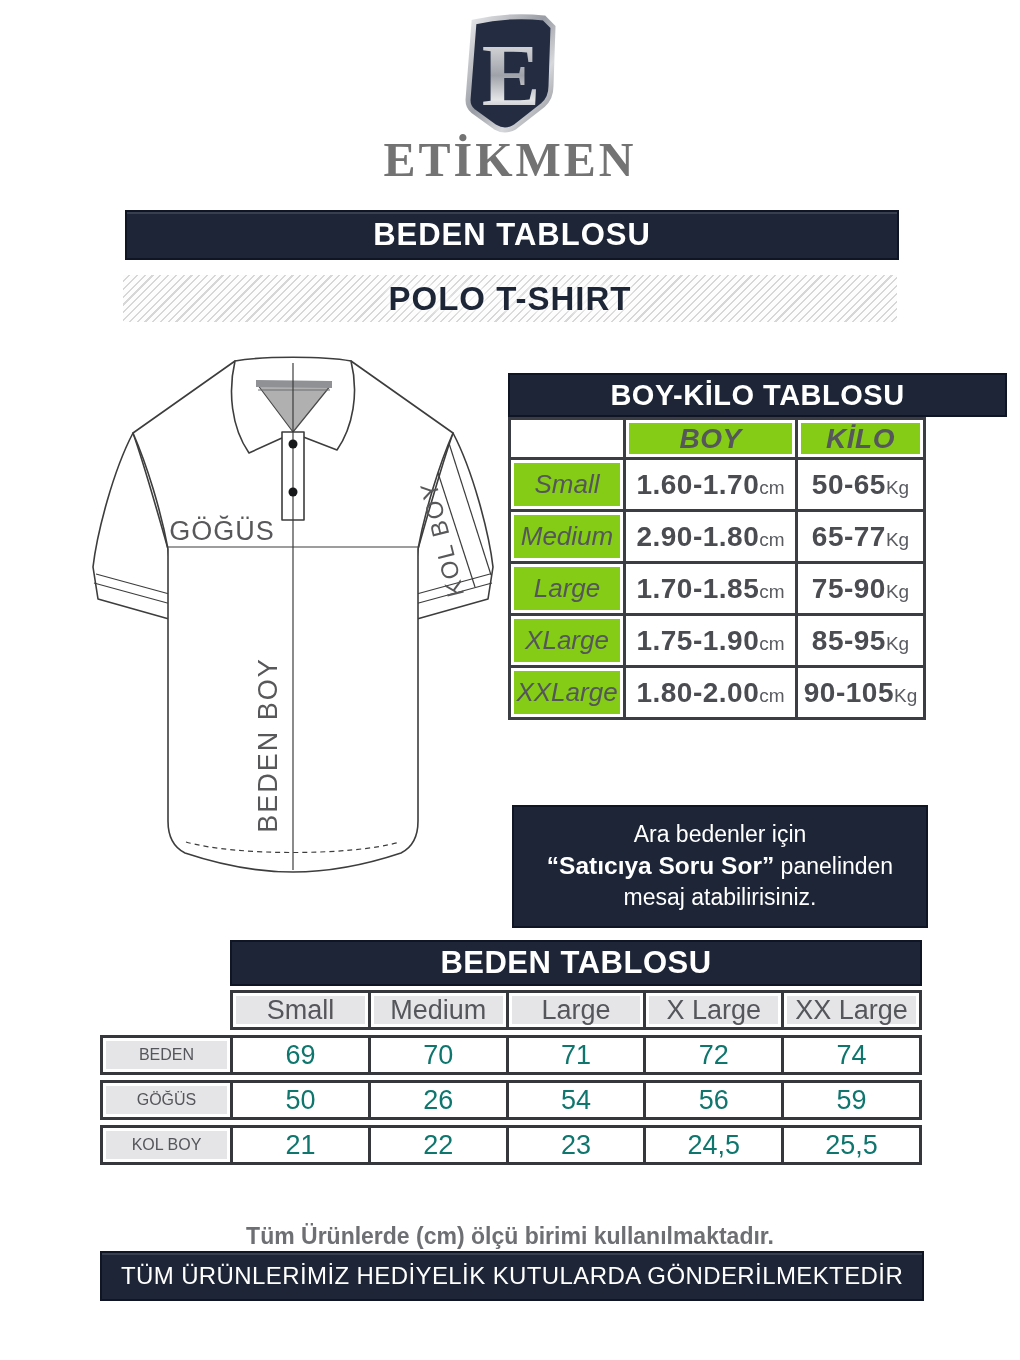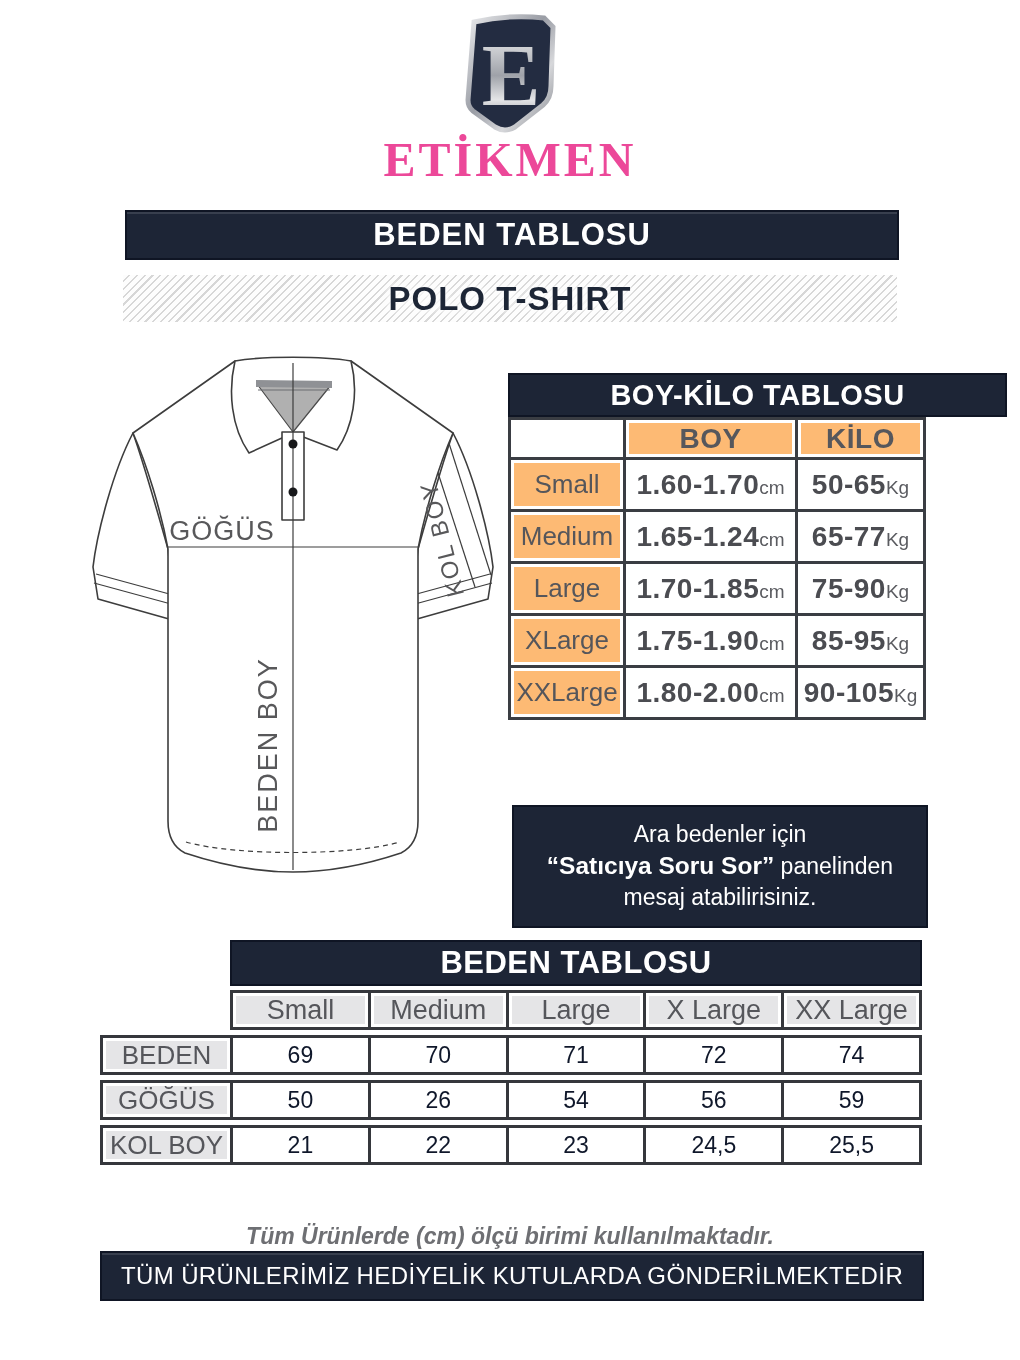--- a/index.html
+++ b/index.html
@@ -3,21 +3,21 @@
 <meta charset="utf-8">
 <style>
   html,body{margin:0;padding:0;background:#ffffff;}
   .page{position:relative;width:1020px;height:1360px;background:#ffffff;
         font-family:"Liberation Sans", sans-serif;overflow:hidden;}
 
   
   .logo{position:absolute;left:458px;top:12px;width:106px;height:124px;}
   .brand-name{position:absolute;left:0;top:132px;width:1020px;text-align:center;
       font-family:"Liberation Serif", serif;font-size:48px;font-weight:600;
-      letter-spacing:3px;color:#ec4899;}
+      letter-spacing:3px;color:#737373;}
 
   
   .banner{position:absolute;display:flex;align-items:center;justify-content:center;}
   .banner.navy{background:#1d2536;border:2px solid #0f1524;color:#ffffff;
       box-shadow:inset 0 2px 0 rgba(255,255,255,.12);}
   .banner-title{left:125px;top:210px;width:770px;height:46px;
       font-size:31px;font-weight:bold;letter-spacing:1px;}
   .banner-product{left:123px;top:275px;width:774px;height:47px;
       background:repeating-linear-gradient(135deg,#fdfdfd 0px,#fdfdfd 4px,#d7d7d7 4px,#d7d7d7 5.5px);
       color:#1d2636;font-size:33px;font-weight:bold;letter-spacing:1px;
@@ -28,21 +28,21 @@
 
   
   .bk{position:absolute;left:508px;top:373px;width:499px;}
   .bk-title{height:44px;background:#1d2536;border:2px solid #0f1524;color:#fff;
       display:flex;align-items:center;justify-content:center;
       font-size:29px;font-weight:bold;letter-spacing:.5px;box-sizing:border-box;}
   table.bk-grid{border-collapse:collapse;table-layout:fixed;width:415px;}
   table.bk-grid td{border:3px solid #3a3d43;text-align:center;vertical-align:middle;
       padding:0;box-sizing:border-box;}
   td.bk-empty{border:none;background:transparent;}
-  td.grey{background:#fdba74;box-shadow:inset 0 0 0 3px #ffffff;}
+  td.grey{background:#84cc16;box-shadow:inset 0 0 0 3px #ffffff;font-style:italic;}
   .bk-colhead{height:40px;font-size:28px;font-weight:bold;color:#56575c;letter-spacing:.5px;}
   .bk-size{height:52px;font-size:26px;color:#55565b;}
   .bk-val{background:#fff;}
   .bk-val .num{font-size:28px;font-weight:bold;color:#4b4c51;letter-spacing:.5px;}
   .bk-val .unit{font-size:19px;color:#5a5b60;}
 
   
   .note{position:absolute;left:512px;top:778px;width:416px;box-sizing:border-box;
       background:#1d2536;border:2px solid #0f1524;color:#ffffff;text-align:center;
       padding:12px 8px 13px;font-size:23px;line-height:31px;margin-top:27px;}
@@ -50,30 +50,30 @@
 
   
   .bt{position:absolute;left:100px;top:940px;width:822px;}
   .bt-banner{margin-left:130px;width:692px;height:46px;background:#1d2536;
       border:2px solid #0f1524;box-sizing:border-box;color:#fff;display:flex;
       align-items:center;justify-content:center;font-size:31px;font-weight:bold;letter-spacing:.5px;}
   .bt-row{display:grid;grid-template-columns:133px repeat(5,1fr);}
   .bt-head{margin-top:4px;}
   .bt-data{margin-top:5px;}
   .bt-cell{height:40px;border:3px solid #35373c;box-sizing:border-box;background:#fff;
-      display:flex;align-items:center;justify-content:center;font-size:23px;color:#0f172a;}
+      display:flex;align-items:center;justify-content:center;font-size:27px;color:#0f766e;}
   .bt-cell + .bt-cell{margin-left:-3px;}
   .bt-cell.ghost{border:none;background:transparent;}
   .bt-cell.greyc{background:#e5e5e7;box-shadow:inset 0 0 0 3px #ffffff;
-      font-size:26px;color:#55565b;}
+      font-size:16px;color:#55565b;}
   .bt-head .bt-cell.greyc{font-size:27px;}
 
   
   .foot-note{position:absolute;left:0;top:1200px;width:1020px;text-align:center;
-      font-size:23px;font-weight:600;color:#6e6f73;font-style:italic;}
+      font-size:23px;font-weight:600;color:#6e6f73;}
   .banner-footer{left:100px;top:1251px;width:820px;height:46px;
       font-size:24px;font-weight:normal;letter-spacing:.4px;}
 </style>
 </head>
 <body>
 
 <div class="page">
 
   <svg class="logo" viewBox="0 0 106 124">
     <defs>
@@ -151,21 +151,21 @@
         <td class="grey bk-colhead">BOY</td>
         <td class="grey bk-colhead">KİLO</td>
       </tr>
       <tr>
         <td class="grey bk-size">Small</td>
         <td class="bk-val"><span class="num">1.60-1.70</span><span class="unit">cm</span></td>
         <td class="bk-val"><span class="num">50-65</span><span class="unit">Kg</span></td>
       </tr>
       <tr>
         <td class="grey bk-size">Medium</td>
-        <td class="bk-val"><span class="num">1.65-1.24</span><span class="unit">cm</span></td>
+        <td class="bk-val"><span class="num">2.90-1.80</span><span class="unit">cm</span></td>
         <td class="bk-val"><span class="num">65-77</span><span class="unit">Kg</span></td>
       </tr>
       <tr>
         <td class="grey bk-size">Large</td>
         <td class="bk-val"><span class="num">1.70-1.85</span><span class="unit">cm</span></td>
         <td class="bk-val"><span class="num">75-90</span><span class="unit">Kg</span></td>
       </tr>
       <tr>
         <td class="grey bk-size">XLarge</td>
         <td class="bk-val"><span class="num">1.75-1.90</span><span class="unit">cm</span></td>

